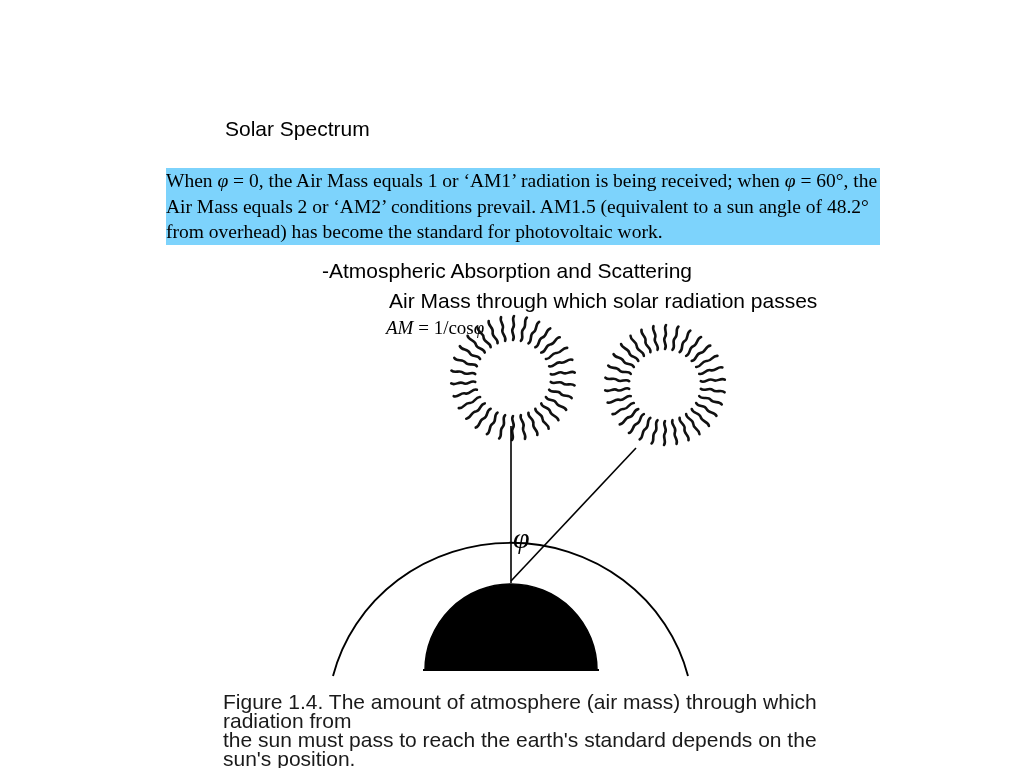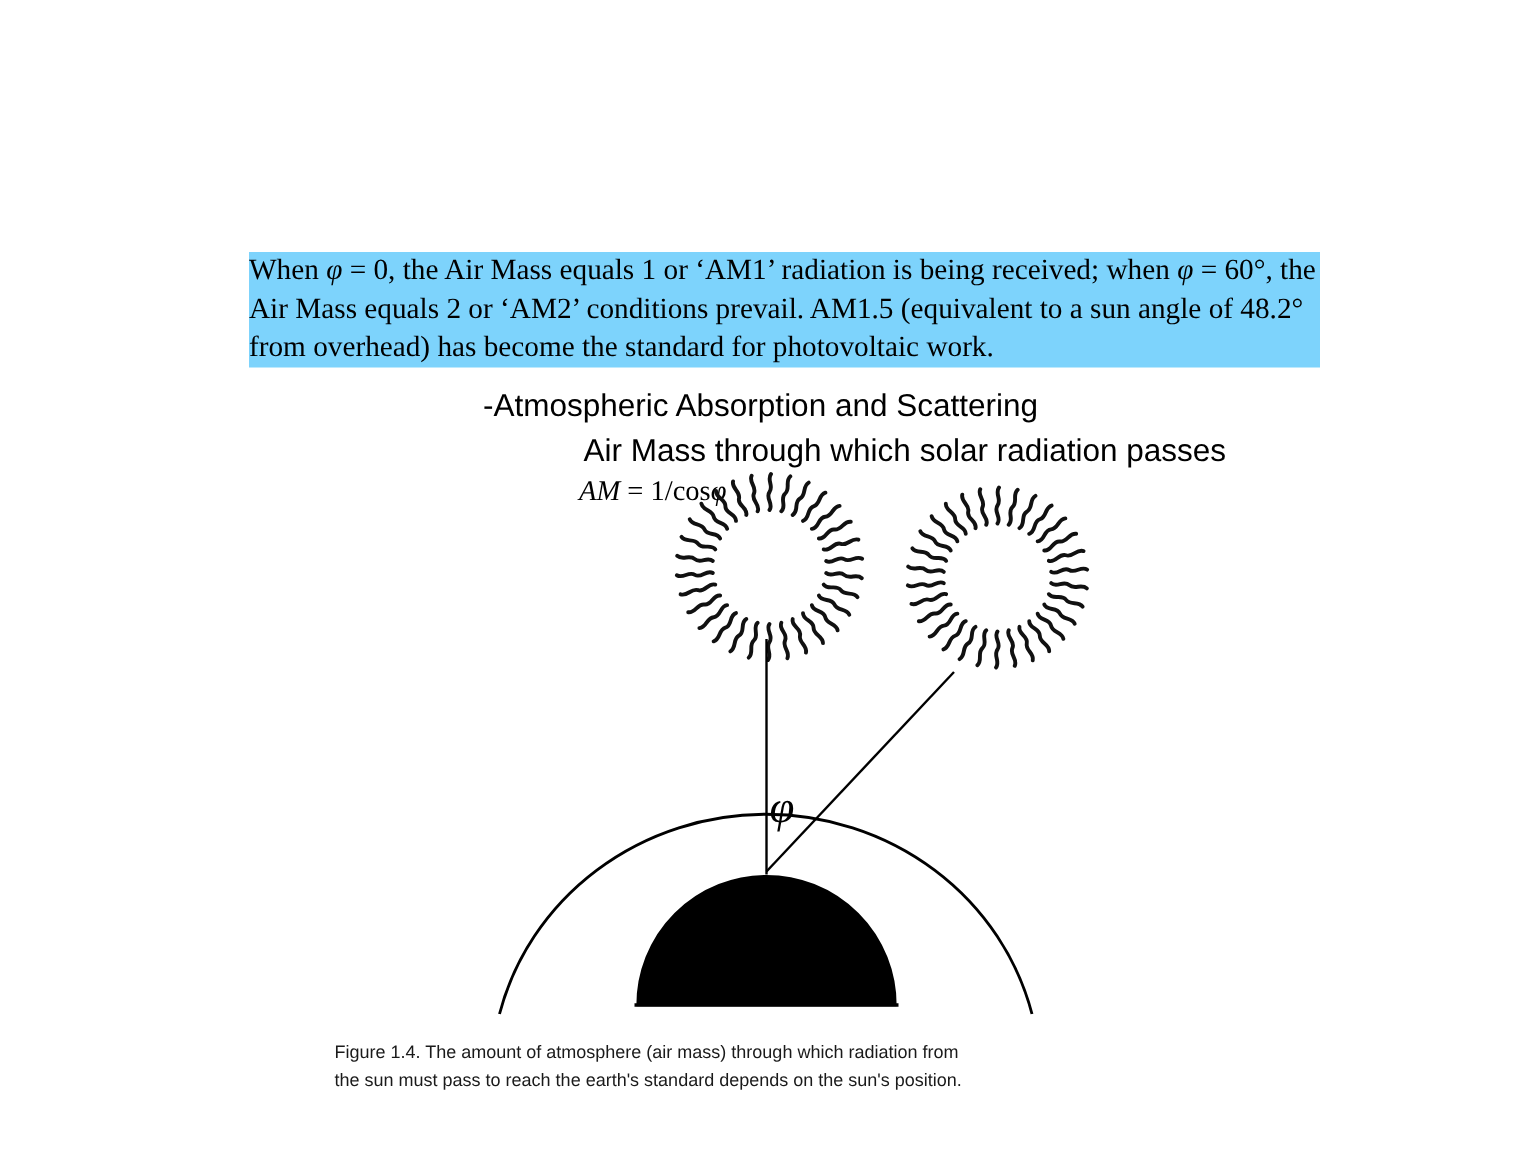--- a/index.html
+++ b/index.html
@@ -85,31 +85,32 @@
     display: block;
   }
 
   
   #caption {
     position: absolute;
     left: 223px;
     top: 692px;
     width: 600px;
     font-family: "Liberation Sans", sans-serif;
-    font-size: 12px;
+    font-size: 21px;
     line-height: 19px;
     color: #1a1a1a;
     text-align: left;
   }
 </style>
 </head>
 <body>
 
 <div id="slide">
 
+  <div id="slide-title">Solar Spectrum</div>
 
   <div id="quote-block"><span>When </span><span class="ital">φ</span><span> = 0, the Air Mass equals 1 or ‘AM1’ radiation is being received; when </span><span class="ital">φ</span><span> = 60°, the Air Mass equals 2 or ‘AM2’ conditions prevail. AM1.5 (equivalent to a sun angle of 48.2° from overhead) has become the standard for photovoltaic work.</span></div>
 
   <div class="bullet-line" id="bullet-1">-Atmospheric Absorption and Scattering</div>
   <div class="bullet-line" id="bullet-2">Air Mass through which solar radiation passes</div>
 
   <div id="formula"><span class="it">AM</span><span class="up"> = 1/</span><span class="up">cos</span><span class="it">φ</span></div>
 
   <div id="figure">
     <svg width="1024" height="400" viewBox="0 0 1024 400" xmlns="http://www.w3.org/2000/svg">

